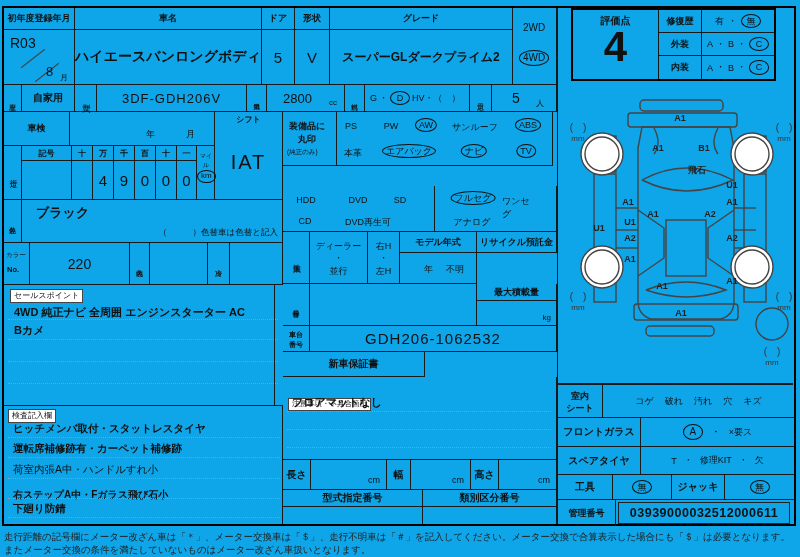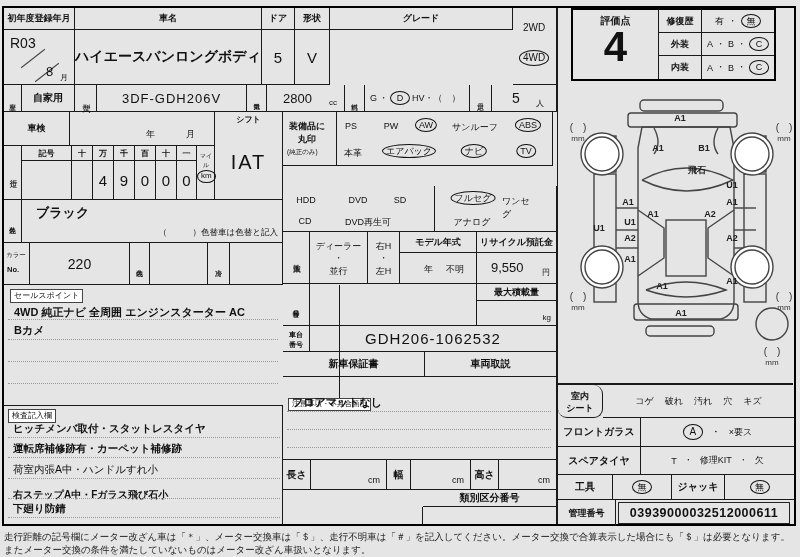--- a/index.html
+++ b/index.html
@@ -1,16 +1,16 @@
 <!DOCTYPE html>
 <html><head>
 <meta charset="utf-8">
 <style>
   html,body{margin:0;padding:0;background:#fff;}
-  .page{position:relative;width:800px;height:557px;background:#e5e5e5;color:#111;
+  .page{position:relative;width:800px;height:557px;background:#0ea5e9;color:#111;
         font-family:"Liberation Sans","DejaVu Sans",sans-serif;overflow:hidden;}
   .a{position:absolute;box-sizing:border-box;}
   .br{border-right:1px solid #1a1a1a;} .bb{border-bottom:1px solid #1a1a1a;}
   .bt{border-top:1px solid #1a1a1a;} .bl{border-left:1px solid #1a1a1a;}
   .fc{display:flex;align-items:center;justify-content:center;}
   .fl{display:flex;align-items:center;justify-content:flex-start;}
   .vt{writing-mode:vertical-rl;text-orientation:upright;letter-spacing:0;line-height:1;}
   .h9{font-size:9px;font-weight:bold;} .h8{font-size:8px;font-weight:bold;}
   .c{display:inline-block;border:1.5px solid #111;border-radius:50%;padding:0 3px;
      min-width:12px;text-align:center;line-height:1.35;}
@@ -44,20 +44,21 @@
   <div class="a br bb" style="left:4px;top:30px;width:71px;height:55px;">
     <span class="a" style="left:6px;top:5px;font-size:14px;">R03</span>
     <div class="a" style="left:14px;top:28px;width:30px;height:1px;background:#444;transform:rotate(-38deg);"></div>
     <div class="a" style="left:28px;top:42px;width:30px;height:1px;background:#444;transform:rotate(-38deg);"></div>
     <span class="a" style="left:42px;top:34px;font-size:13px;">8</span>
     <span class="a" style="left:56px;top:42px;font-size:8px;">月</span>
   </div>
   <div class="a br bb fc" style="left:75px;top:30px;width:187px;height:55px;font-size:14px;font-weight:bold;">ハイエースバンロングボディ</div>
   <div class="a br bb fc" style="left:262px;top:30px;width:33px;height:55px;font-size:15px;">5</div>
   <div class="a br bb fc" style="left:295px;top:30px;width:35px;height:55px;font-size:15px;">V</div>
+  <div class="a br bb fc" style="left:330px;top:30px;width:183px;height:55px;font-size:12px;font-weight:bold;">スーパーGLダークプライム2</div>
 
   <div class="a br bb fc vt" style="left:4px;top:85px;width:18px;height:27px;font-size:7px;">車歴</div>
   <div class="a br bb fc" style="left:22px;top:85px;width:53px;height:27px;font-size:10px;font-weight:bold;">自家用</div>
   <div class="a br bb fc vt" style="left:75px;top:85px;width:22px;height:27px;font-size:8px;">型式</div>
   <div class="a br bb fc" style="left:97px;top:85px;width:150px;height:27px;font-size:13px;letter-spacing:1px;">3DF-GDH206V</div>
   <div class="a br bb fc vt" style="left:247px;top:85px;width:20px;height:27px;font-size:6.5px;">排気量</div>
   <div class="a br bb" style="left:267px;top:85px;width:78px;height:27px;">
     <span class="a" style="left:16px;top:6px;font-size:13px;">2800</span>
     <span class="a" style="left:62px;top:13px;font-size:8px;">cc</span>
   </div>
@@ -112,21 +113,21 @@
   <div class="a br bb" style="left:4px;top:243px;width:26px;height:42px;">
     <span class="a" style="left:2px;top:8px;font-size:6.5px;">カラー</span>
     <span class="a" style="left:3px;top:22px;font-size:7.5px;font-weight:bold;">No.</span>
   </div>
   <div class="a br bb fc" style="left:30px;top:243px;width:100px;height:42px;font-size:14px;">220</div>
   <div class="a br bb fc vt" style="left:130px;top:243px;width:20px;height:42px;font-size:7px;">内装色</div>
   <div class="a br bb fc" style="left:150px;top:243px;width:58px;height:42px;"></div>
   <div class="a br bb fc vt" style="left:208px;top:243px;width:22px;height:42px;font-size:7px;">冷房</div>
   <div class="a br bb fc" style="left:230px;top:243px;width:53px;height:42px;"></div>
 
-  <div class="a br" style="left:4px;top:285px;width:336px;height:120px;">
+  <div class="a br" style="left:4px;top:285px;width:271px;height:120px;">
     <span class="tab" style="left:6px;top:4px;">セールスポイント</span>
     <span class="a" style="left:10px;top:20px;font-size:11px;font-weight:bold;">4WD 純正ナビ 全周囲 エンジンスターター AC</span>
     <div class="dot" style="left:4px;top:33px;width:270px;"></div>
     <span class="a" style="left:10px;top:38px;font-size:11px;font-weight:bold;">Bカメ</span>
     <div class="dot" style="left:4px;top:53px;width:270px;"></div>
     <div class="dot" style="left:4px;top:75px;width:270px;"></div>
     <div class="dot" style="left:4px;top:97px;width:270px;"></div>
   </div>
 
   <div class="a br bt" style="left:4px;top:405px;width:279px;height:119px;">
@@ -183,40 +184,35 @@
     <span class="a" style="left:0;top:8px;width:100%;">右H</span>
     <span class="a" style="left:0;top:20px;width:100%;">・</span>
     <span class="a" style="left:0;top:33px;width:100%;">左H</span>
   </div>
   <div class="a br bb fc h9" style="left:400px;top:232px;width:77px;height:21px;">モデル年式</div>
   <div class="a br bb" style="left:400px;top:253px;width:77px;height:31px;">
     <span class="a" style="left:24px;top:10px;font-size:9px;">年</span>
     <span class="a" style="left:46px;top:10px;font-size:9px;">不明</span>
   </div>
   <div class="a br bb fc h9" style="left:477px;top:232px;width:80px;height:21px;">リサイクル預託金</div>
-  <div class="a br bb" style="left:477px;top:253px;width:80px;height:31px;">
-    <span class="a" style="left:14px;top:7px;font-size:13px;">9,550</span>
-    <span class="a" style="right:6px;bottom:5px;font-size:8px;">円</span>
-  </div>
 
   <div class="a br bb fc vt" style="left:283px;top:284px;width:27px;height:42px;font-size:7px;">登録番号</div>
   <div class="a br bb" style="left:310px;top:284px;width:167px;height:42px;"></div>
   <div class="a br bb" style="left:477px;top:284px;width:80px;height:42px;">
     <div class="bb fc h9" style="height:16px;">最大積載量</div>
     <span class="a" style="right:5px;bottom:3px;font-size:8px;">kg</span>
   </div>
 
   <div class="a br bb" style="left:283px;top:326px;width:27px;height:26px;font-size:7px;font-weight:bold;text-align:center;">
     <span class="a" style="left:0;top:4px;width:100%;">車台</span>
     <span class="a" style="left:0;top:14px;width:100%;">番号</span>
   </div>
   <div class="a br bb fc" style="left:310px;top:326px;width:247px;height:26px;font-size:15px;letter-spacing:1px;">GDH206-1062532</div>
 
   <div class="a br bb fc" style="left:283px;top:352px;width:142px;height:25px;font-size:10px;font-weight:bold;">新車保証書</div>
-  <div class="a br bb fc" style="left:425px;top:352px;width:132px;height:25px;font-size:10px;font-weight:bold;">車両取説</div>
 
   <div class="a br bb" style="left:283px;top:377px;width:274px;height:83px;">
     <span class="tab" style="left:5px;top:21px;font-size:7.5px;">注意事項・不具合箇所</span>
     <span class="a" style="left:9px;top:18px;font-size:11px;font-weight:bold;">フロアマットなし</span>
     <div class="dot" style="left:4px;top:33px;width:264px;"></div>
     <div class="dot" style="left:4px;top:51px;width:264px;"></div>
     <div class="dot" style="left:4px;top:69px;width:264px;"></div>
   </div>
 
   <div class="a br bb fc" style="left:283px;top:460px;width:28px;height:30px;font-size:10px;font-weight:bold;">長さ</div>
@@ -225,20 +221,21 @@
   </div>
   <div class="a br bb fc" style="left:387px;top:460px;width:24px;height:30px;font-size:10px;font-weight:bold;">幅</div>
   <div class="a br bb" style="left:411px;top:460px;width:60px;height:30px;">
     <span class="a" style="right:6px;bottom:4px;font-size:9px;">cm</span>
   </div>
   <div class="a br bb fc" style="left:471px;top:460px;width:28px;height:30px;font-size:10px;font-weight:bold;">高さ</div>
   <div class="a br bb" style="left:499px;top:460px;width:58px;height:30px;">
     <span class="a" style="right:6px;bottom:4px;font-size:9px;">cm</span>
   </div>
 
+  <div class="a br bb fc h9" style="left:283px;top:490px;width:140px;height:17px;font-size:10px;">型式指定番号</div>
   <div class="a br bb fc h9" style="left:423px;top:490px;width:134px;height:17px;font-size:10px;">類別区分番号</div>
   <div class="a br" style="left:283px;top:507px;width:140px;height:17px;"></div>
   <div class="a br" style="left:423px;top:507px;width:134px;height:17px;"></div>
 
   <div class="a" style="left:571px;top:8px;width:205px;height:73px;border:2px solid #000;">
     <div class="a br" style="left:0;top:0;width:86px;height:69px;">
       <span class="a" style="left:0;top:4px;width:100%;text-align:center;font-size:10px;font-weight:bold;">評価点</span>
       <span class="a" style="left:0;top:14px;width:100%;text-align:center;font-size:42px;font-weight:bold;line-height:1.1;">4</span>
     </div>
     <div class="a br bb fc h9" style="left:86px;top:0;width:43px;height:23px;">修復歴</div>
@@ -337,21 +334,21 @@
         <div style="font-size:10px;">(　)</div>
         <div>mm</div>
       </div>
       <div class="mmpt" style="left: 214px; top: 258px;">
         <div style="font-size:10px;">(　)</div>
         <div>mm</div>
       </div>
     </div>
 
   <div class="a bt bl" style="left:557px;top:383px;width:236px;height:141px;border-top-width:2px;">
-    <div class="a br bb" style="left:0;top:0;width:45px;height:33px;font-size:9px;font-weight:bold;text-align:center;border-radius:9px;">
+    <div class="a br bb" style="left:0;top:0;width:45px;height:33px;font-size:9px;font-weight:bold;text-align:center;">
       <span class="a" style="left:0;top:5px;width:100%;">室内</span>
       <span class="a" style="left:0;top:17px;width:100%;">シート</span>
     </div>
     <div class="a bb fc" style="left:45px;top:0;width:191px;height:33px;font-size:9px;gap:11px;">
       <span>コゲ</span>
       <span>破れ</span>
       <span>汚れ</span>
       <span>穴</span>
       <span>キズ</span>
     </div>

